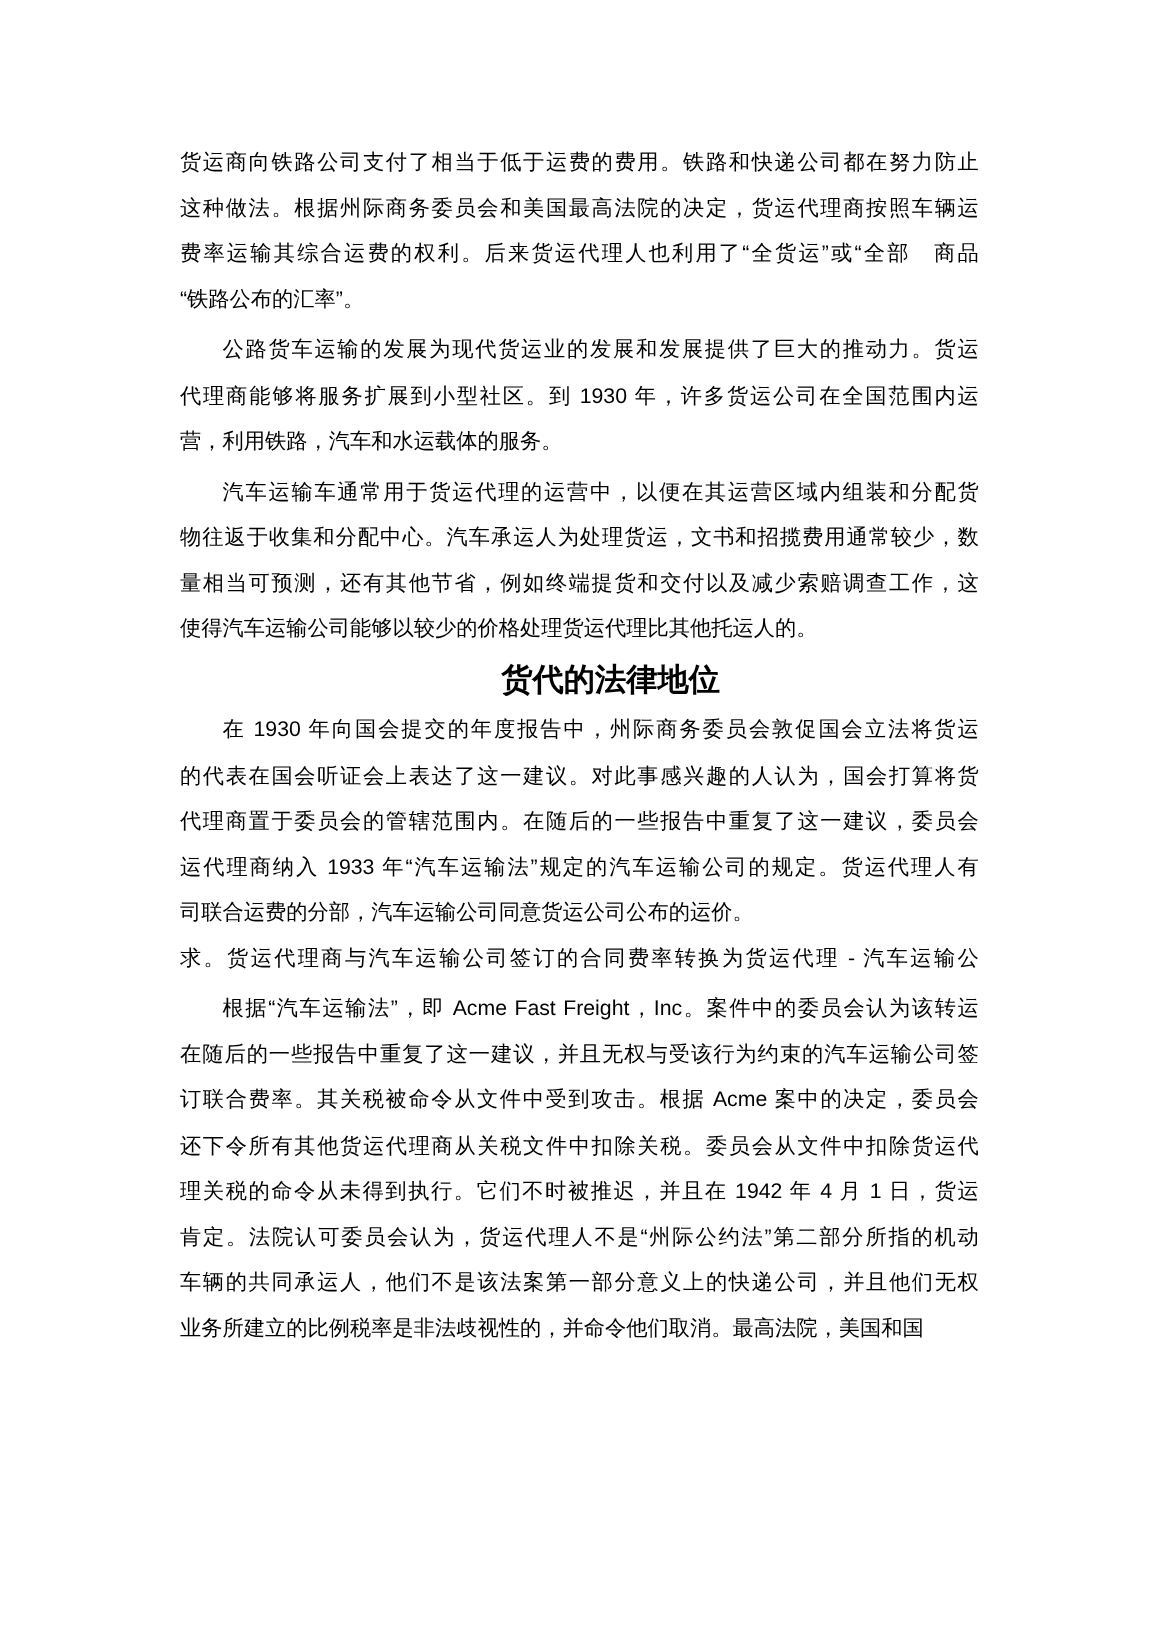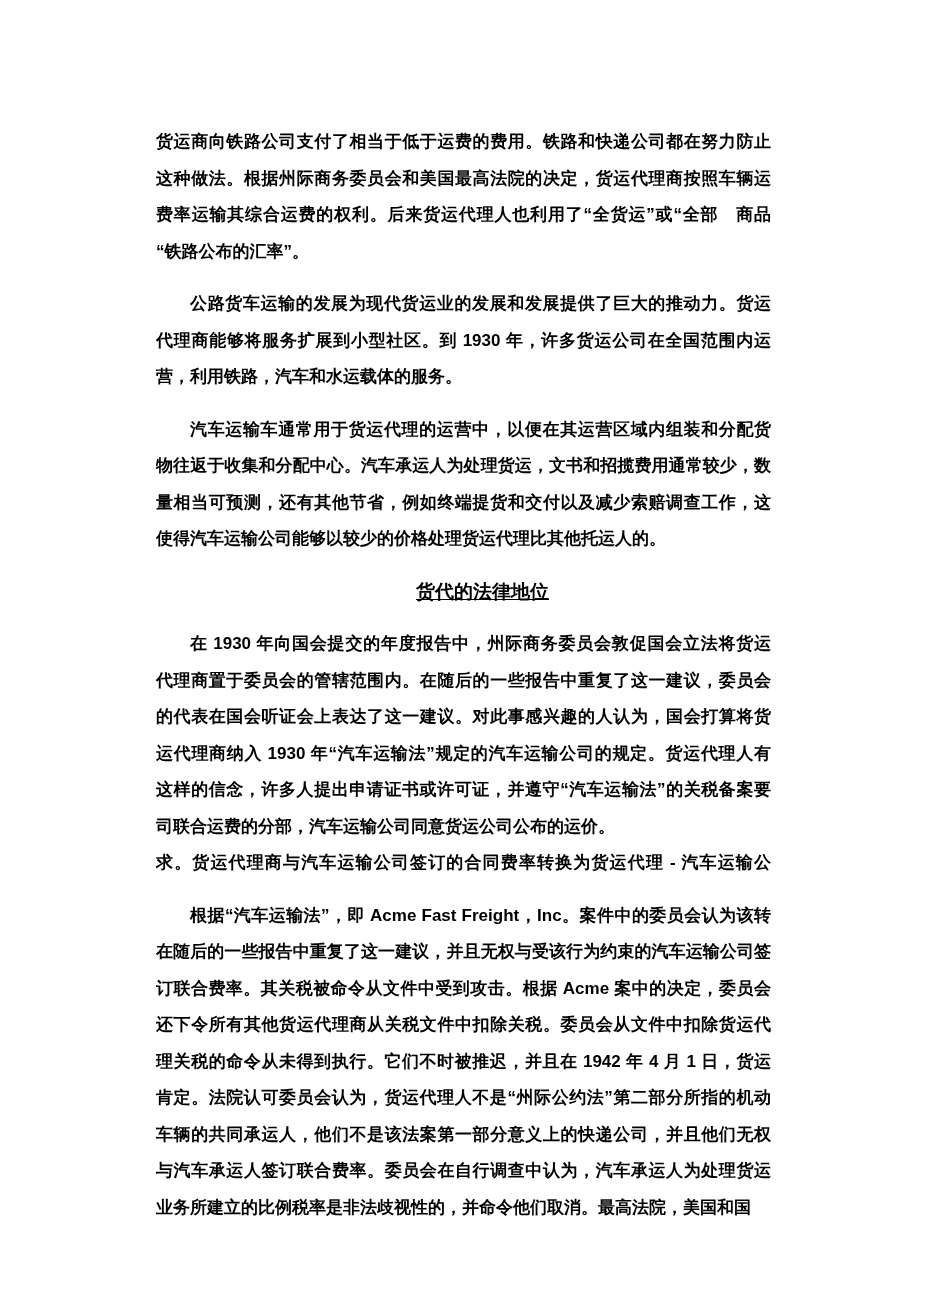--- a/index.html
+++ b/index.html
@@ -18,23 +18,22 @@
     box-sizing: border-box;
     width: 926px;
     height: 1309px;
     padding: 108px 139px 0 140px;
     background: #ffffff;
   }
   .doc-body {
     width: 647px;
   }
   .paragraph {
-    margin: 16px;
+    margin: 4px;
     padding: 0;
-    font-weight: bold;
   }
   .line {
     font-size: 17px;
     line-height: 36.5px;
     height: 36.5px;
     overflow: hidden;
     text-align: justify;
     text-align-last: justify;
     text-justify: inter-character;
     word-break: break-all;
@@ -44,23 +43,22 @@
   }
   .line.end {
     text-align: right;
     text-align-last: left;
   }
   .line.heading {
     text-align: right;
     text-align-last: center;
     text-indent: 2em;
     font-weight: bold;
-    font-size: 19px;
+    font-size: 25px;
     font-family: "Liberation Sans", "DejaVu Sans", sans-serif;
-    text-decoration: underline;
   }
 </style>
 </head>
 <body>
 
 <div class="page">
   <div class="doc-body" id="doc">
       <div class="paragraph">
         <div class="line">货运商向铁路公司支付了相当于低于运费的费用。铁路和快递公司都在努力防止</div>
         <div class="line">这种做法。根据州际商务委员会和美国最高法院的决定，货运代理商按照车辆运</div>
@@ -74,32 +72,30 @@
       </div>
       <div class="paragraph">
         <div class="line indent">汽车运输车通常用于货运代理的运营中，以便在其运营区域内组装和分配货</div>
         <div class="line">物往返于收集和分配中心。汽车承运人为处理货运，文书和招揽费用通常较少，数</div>
         <div class="line">量相当可预测，还有其他节省，例如终端提货和交付以及减少索赔调查工作，这</div>
         <div class="line end">使得汽车运输公司能够以较少的价格处理货运代理比其他托运人的。</div>
       </div>
       <div class="line heading">货代的法律地位</div>
       <div class="paragraph">
         <div class="line indent">在 1930 年向国会提交的年度报告中，州际商务委员会敦促国会立法将货运</div>
+        <div class="line">的代表在国会听证会上表达了这一建议。对此事感兴趣的人认为，国会打算将货</div>
         <div class="line">代理商置于委员会的管辖范围内。在随后的一些报告中重复了这一建议，委员会</div>
-        <div class="line">的代表在国会听证会上表达了这一建议。对此事感兴趣的人认为，国会打算将货</div>
-        <div class="line">运代理商纳入 1930 年“汽车运输法”规定的汽车运输公司的规定。货运代理人有</div>
-        <div class="line">这样的信念，许多人提出申请证书或许可证，并遵守“汽车运输法”的关税备案要</div>
+        <div class="line">运代理商纳入 1933 年“汽车运输法”规定的汽车运输公司的规定。货运代理人有</div>
         <div class="line end">司联合运费的分部，汽车运输公司同意货运公司公布的运价。</div>
         <div class="line">求。货运代理商与汽车运输公司签订的合同费率转换为货运代理 - 汽车运输公</div>
       </div>
       <div class="paragraph">
         <div class="line indent">根据“汽车运输法”，即 Acme Fast Freight，Inc。案件中的委员会认为该转运</div>
         <div class="line">在随后的一些报告中重复了这一建议，并且无权与受该行为约束的汽车运输公司签</div>
         <div class="line">订联合费率。其关税被命令从文件中受到攻击。根据 Acme 案中的决定，委员会</div>
         <div class="line">还下令所有其他货运代理商从关税文件中扣除关税。委员会从文件中扣除货运代</div>
         <div class="line">理关税的命令从未得到执行。它们不时被推迟，并且在 1942 年 4 月 1 日，货运</div>
         <div class="line">肯定。法院认可委员会认为，货运代理人不是“州际公约法”第二部分所指的机动</div>
         <div class="line">车辆的共同承运人，他们不是该法案第一部分意义上的快递公司，并且他们无权</div>
-        <div class="line">与汽车承运人签订联合费率。委员会在自行调查中认为，汽车承运人为处理货运</div>
         <div class="line end">业务所建立的比例税率是非法歧视性的，并命令他们取消。最高法院，美国和国</div>
       </div>
     </div>
 </div>
 
 </body></html>

